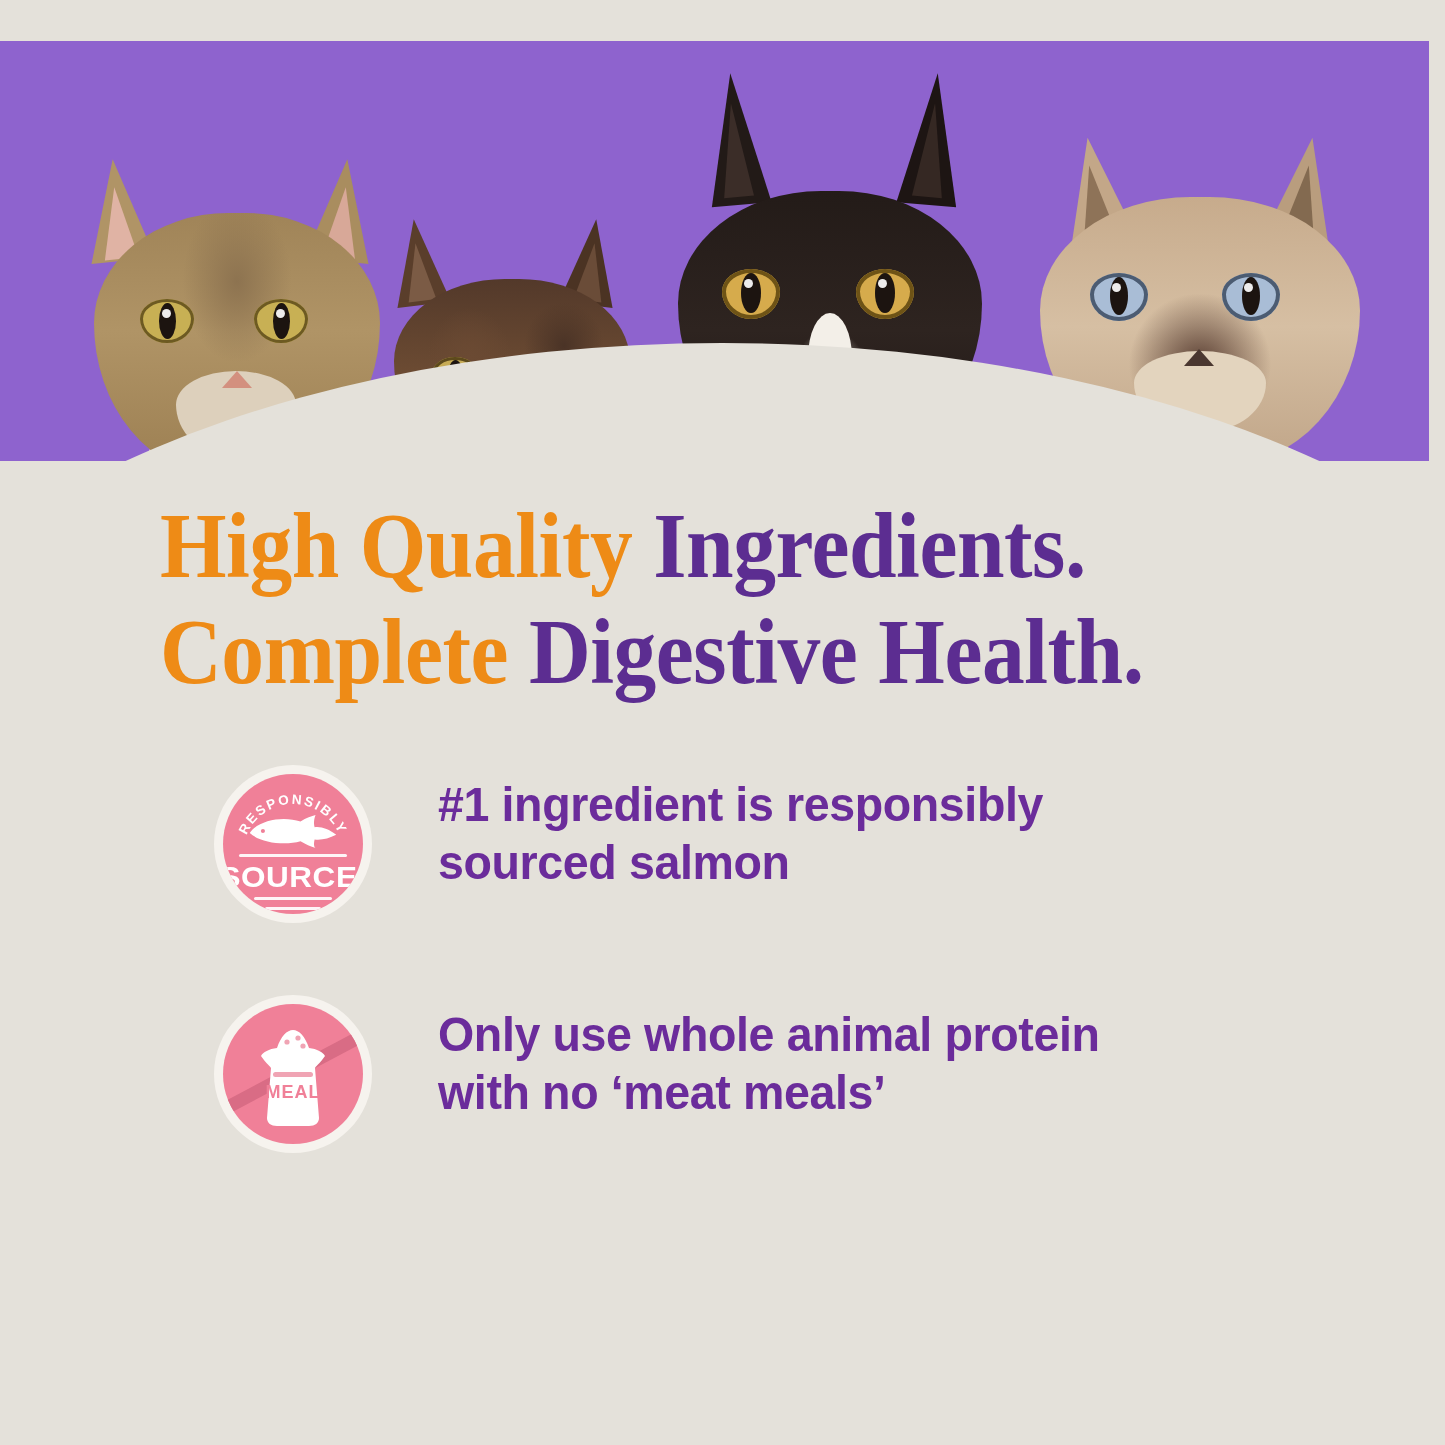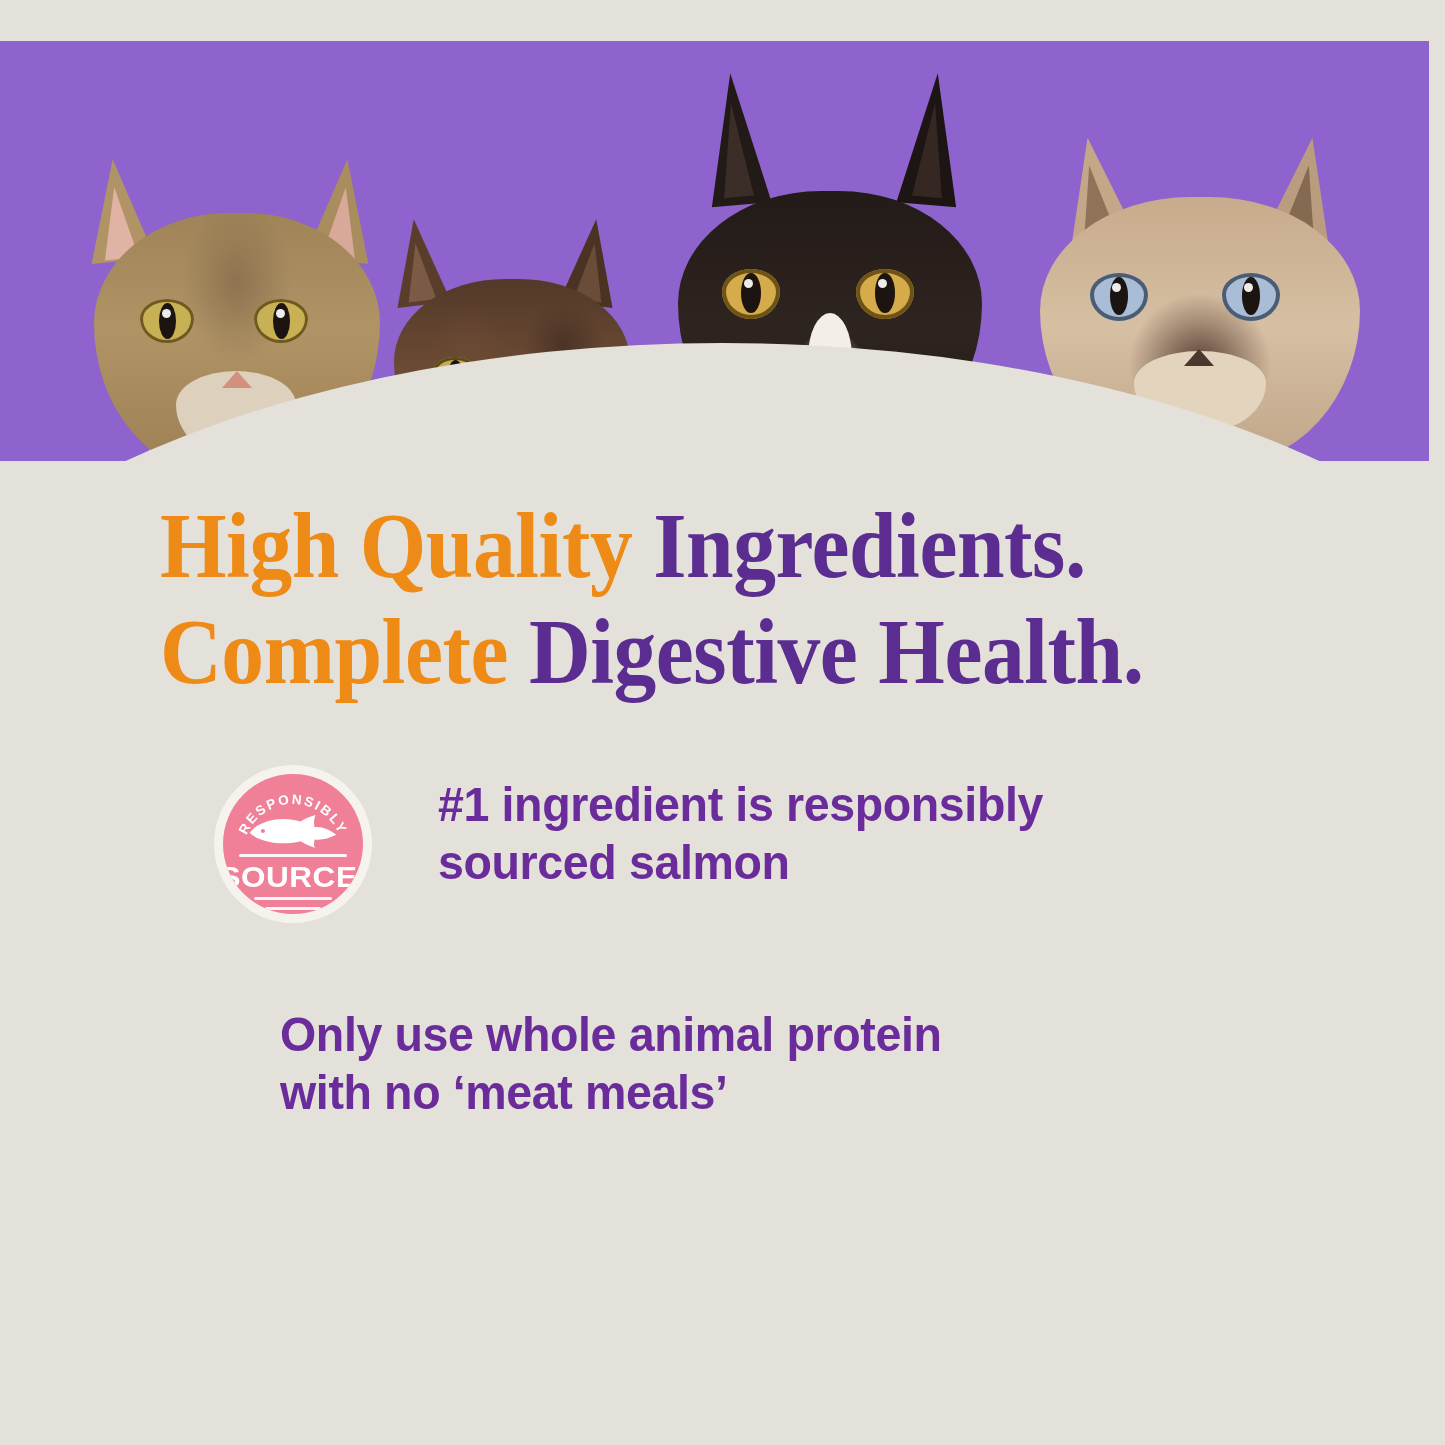--- a/index.html
+++ b/index.html
@@ -413,19 +413,33 @@
           <div class="rs-word">SOURCED</div>
           <div class="rs-rule b1"></div>
           <div class="rs-rule b2"></div>
         </div>
       </div>
       <div class="feature-text">#1 ingredient is responsibly
 sourced salmon</div>
     </div>
 
     <div class="feature">
+      <div class="badge">
+        <div class="badge-ring"></div>
+        <div class="badge-disc">
+          <div class="ms-slash"></div>
+          <svg class="ms-sack" viewBox="0 0 84 106">
+            <path fill="#ffffff" d="M26 26 C30 14, 36 8, 42 8 C48 8, 54 14, 58 26 C66 27, 72 30, 74 34 C70 40, 66 43, 64 46 L68 96 C68 101, 64 104, 58 104 L26 104 C20 104, 16 101, 16 96 L20 46 C18 43, 14 40, 10 34 C12 30, 18 27, 26 26 Z"></path>
+            <circle cx="36" cy="20" r="2.6" fill="#f0a4b4"></circle>
+            <circle cx="47" cy="16" r="2.6" fill="#f0a4b4"></circle>
+            <circle cx="52" cy="24" r="2.6" fill="#f0a4b4"></circle>
+            <rect x="22" y="50" width="40" height="5" rx="2.5" fill="#f0a4b4"></rect>
+          </svg>
+          <div class="ms-word">MEAL</div>
+        </div>
+      </div>
       <div class="feature-text">Only use whole animal protein
 with no ‘meat meals’</div>
     </div>
 
 
   </div>
 </div>
 
 </body></html>

